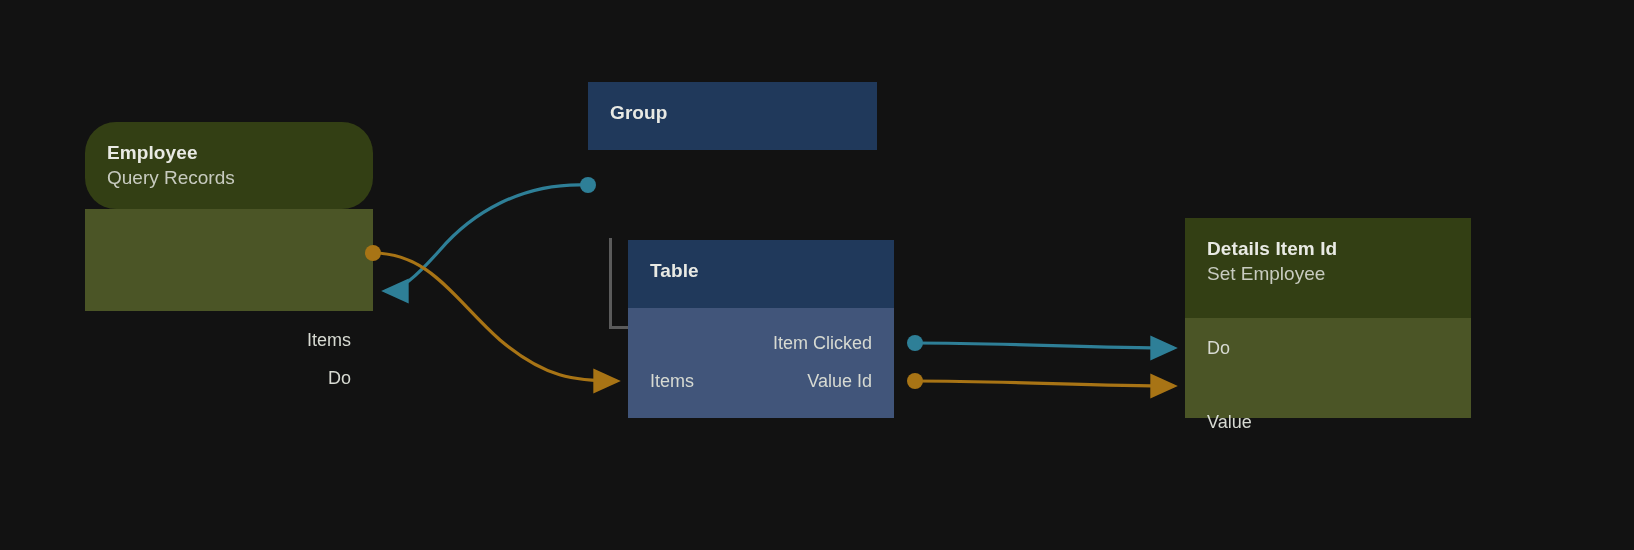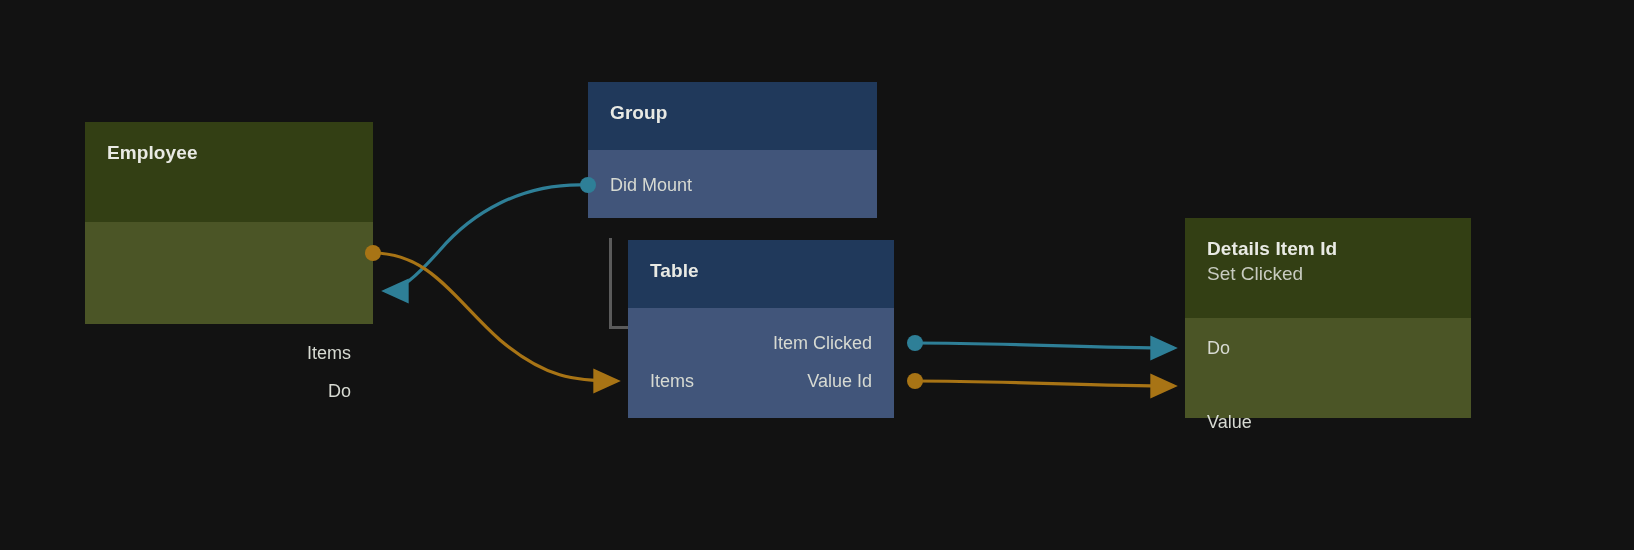--- a/index.html
+++ b/index.html
@@ -115,37 +115,35 @@
     <path d="M 373,253 C 430,253 455,300 500,340 C 545,378 575,381 617,381" fill="none" stroke="#a87415" stroke-width="3.2" marker-end="url(#arrow-ochre)"></path>
 
     <path d="M 915,343 C 1010,343 1090,348 1174,348" fill="none" stroke="#2e7f97" stroke-width="3.2" marker-end="url(#arrow-teal)"></path>
 
     <path d="M 915,381 C 1010,381 1090,386 1174,386" fill="none" stroke="#a87415" stroke-width="3.2" marker-end="url(#arrow-ochre)"></path>
   </svg>
 
   <div class="group-bracket" style="left:609px; top:238px; width:31px; height:88px;"></div>
 
   <div class="node olive" style="left:85px; top:122px; width:288px; height:202px;">
-    <div class="node-header" style="height:100px;">
+    <div class="node-header" style="height:87px;border-radius:31px;">
       <div class="node-title">Employee</div>
+      <div class="node-subtitle">Query Records</div>
     </div>
     <div class="node-body" style="height:102px;">
       <div class="port-row right" style="top:121px;">Items</div>
       <div class="port-row right" style="top:159px;">Do</div>
     </div>
 
     <div class="port-dot" style="left:280px; top:123px; background:#a87415;"></div>
   </div>
 
   <div class="node blue" style="left:588px; top:82px; width:289px; height:136px;">
     <div class="node-header" style="height:68px;">
       <div class="node-title">Group</div>
-    </div>
-    <div class="node-body" style="height:68px;">
-      <div class="port-row left" style="top:25px;">Did Mount</div>
     </div>
 
     <div class="port-dot" style="left:-8px; top:95px; background:#2e7f97;"></div>
   </div>
 
   <div class="node blue" style="left:628px; top:240px; width:266px; height:178px;">
     <div class="node-header" style="height:68px;">
       <div class="node-title">Table</div>
     </div>
     <div class="node-body" style="height:110px;">
@@ -154,21 +152,21 @@
       <div class="port-row right" style="top:63px;">Value Id</div>
     </div>
 
     <div class="port-dot" style="left:279px; top:95px; background:#2e7f97;"></div>
     <div class="port-dot" style="left:279px; top:133px; background:#a87415;"></div>
   </div>
 
   <div class="node olive" style="left:1185px; top:218px; width:286px; height:200px;">
     <div class="node-header" style="height:100px;">
       <div class="node-title">Details Item Id</div>
-      <div class="node-subtitle">Set Clicked</div>
+      <div class="node-subtitle">Set Employee</div>
     </div>
     <div class="node-body" style="height:100px;">
       <div class="port-row left" style="top:20px;">Do</div>
       <div class="port-row left" style="top:58px;margin-top:36px;">Value</div>
     </div>
   </div>
 
 </div>
 
 </body></html>

